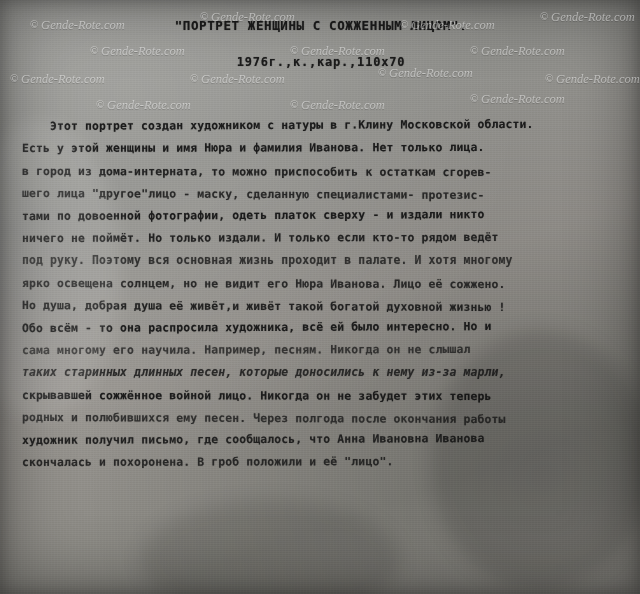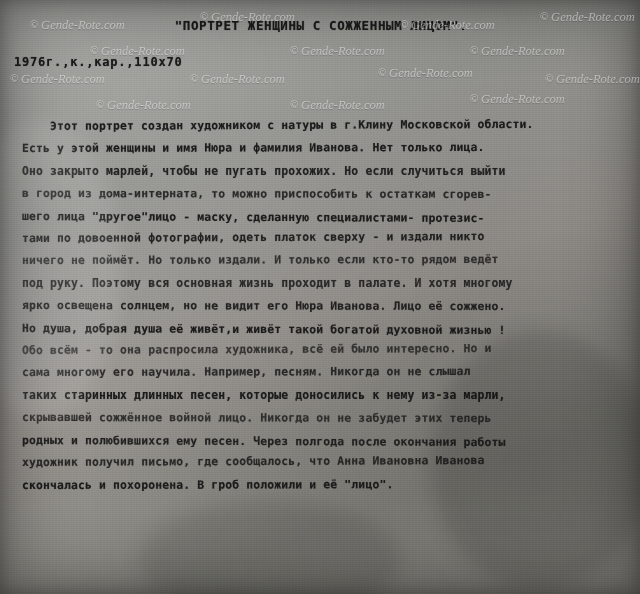--- a/index.html
+++ b/index.html
@@ -44,20 +44,21 @@
   }
   .title {
     text-align: center;
     font-weight: bold;
     font-size: 12.5px;
     letter-spacing: .6px;
     margin-top: 8px;
     text-shadow: 0 0 1px rgba(0,0,0,.55);
   }
   .subtitle {
+    text-align: center;
     font-weight: bold;
     font-size: 12px;
     letter-spacing: .8px;
     margin-top: 22px;
     text-shadow: 0 0 1px rgba(0,0,0,.5);
   }
   .body {
     margin-top: 46px;
     padding: 0 6px 0 8px;
   }
@@ -103,31 +104,30 @@
 
   <div class="content">
 
     <div class="title">"ПОРТРЕТ ЖЕНЩИНЫ С СОЖЖЕННЫМ ЛИЦОМ".</div>
 
     <div class="subtitle">1976г.,к.,кар.,110х70</div>
 
     <div class="body">
         <div class="line indent" style="transform: skewY(-0.24deg);">Этот портрет создан художником с натуры в г.Клину Московской области.</div>
         <div class="line" style="transform: skewY(-0.12deg);">Есть у этой женщины и имя Нюра и фамилия Иванова. Нет только лица.</div>
-        <div class="line" style="transform: skewY(0deg);">Оно закрыто марлей, чтобы не пугать прохожих. Но если случиться выйти</div>
         <div class="line" style="transform: skewY(0.12deg);">в город из дома-интерната, то можно приспособить к остаткам сгорев-</div>
         <div class="line" style="transform: skewY(0.24deg);">шего лица "другое"лицо - маску, сделанную специалистами- протезис-</div>
         <div class="line" style="transform: skewY(-0.24deg);">тами по довоенной фотографии, одеть платок сверху - и издали никто</div>
         <div class="line" style="transform: skewY(-0.12deg);">ничего не поймёт. Но только издали. И только если кто-то рядом ведёт</div>
         <div class="line" style="transform: skewY(0deg);">под руку. Поэтому вся основная жизнь проходит в палате. И хотя многому</div>
         <div class="line" style="transform: skewY(0.12deg);">ярко освещена солнцем, но не видит его Нюра Иванова. Лицо её сожжено.</div>
         <div class="line" style="transform: skewY(0.24deg);">Но душа, добрая душа её живёт,и живёт такой богатой духовной жизнью !</div>
         <div class="line" style="transform: skewY(-0.24deg);">Обо всём - то она распросила художника, всё ей было интересно. Но и</div>
         <div class="line" style="transform: skewY(-0.12deg);">сама многому его научила. Например, песням. Никогда он не слышал</div>
-        <div class="line" style="transform: skewY(0deg);">таких старинных длинных песен, которые доносились к нему из-за марли,</div>
+        <div class="line" style="transform: skewY(0deg); font-style: italic;">таких старинных длинных песен, которые доносились к нему из-за марли,</div>
         <div class="line" style="transform: skewY(0.12deg);">скрывавшей сожжённое войной лицо. Никогда он не забудет этих теперь</div>
         <div class="line" style="transform: skewY(0.24deg);">родных и полюбившихся ему песен. Через полгода после окончания работы</div>
         <div class="line" style="transform: skewY(-0.24deg);">художник получил письмо, где сообщалось, что Анна Ивановна Иванова</div>
         <div class="line" style="transform: skewY(-0.12deg);">скончалась и похоронена. В гроб положили и её "лицо".</div>
       </div>
 
   </div>
 
   <div class="smudge" style="left:-40px;top:120px;width:160px;height:300px;background:rgba(255,255,255,.10);"></div>
   <div class="smudge" style="left:430px;top:330px;width:220px;height:260px;background:rgba(0,0,0,.12);"></div>

